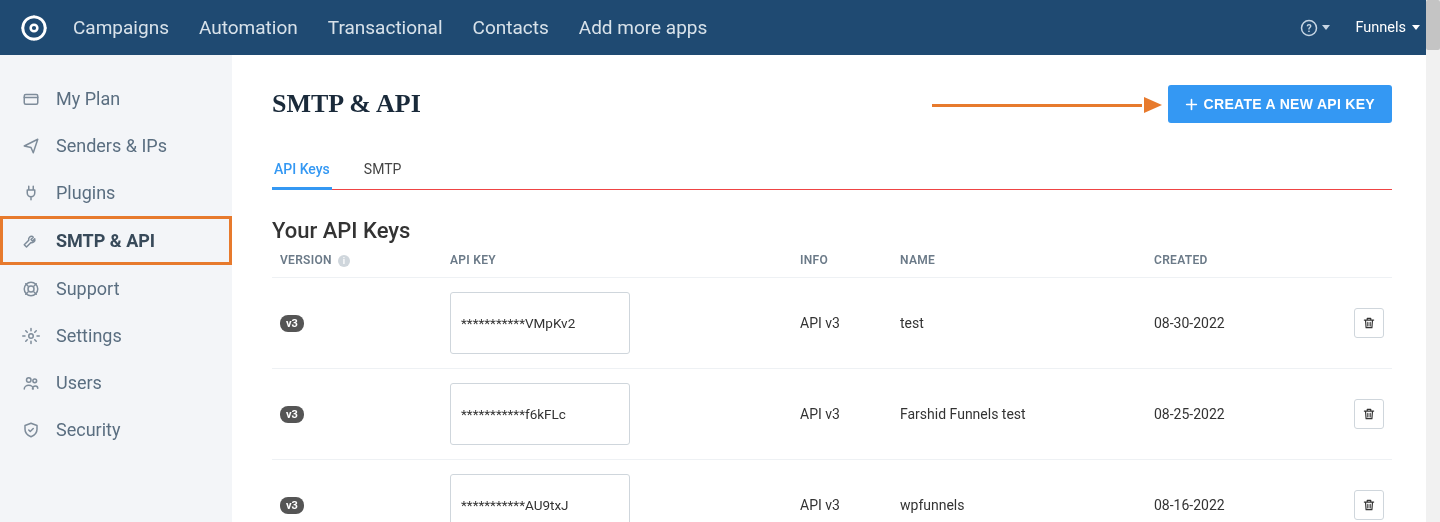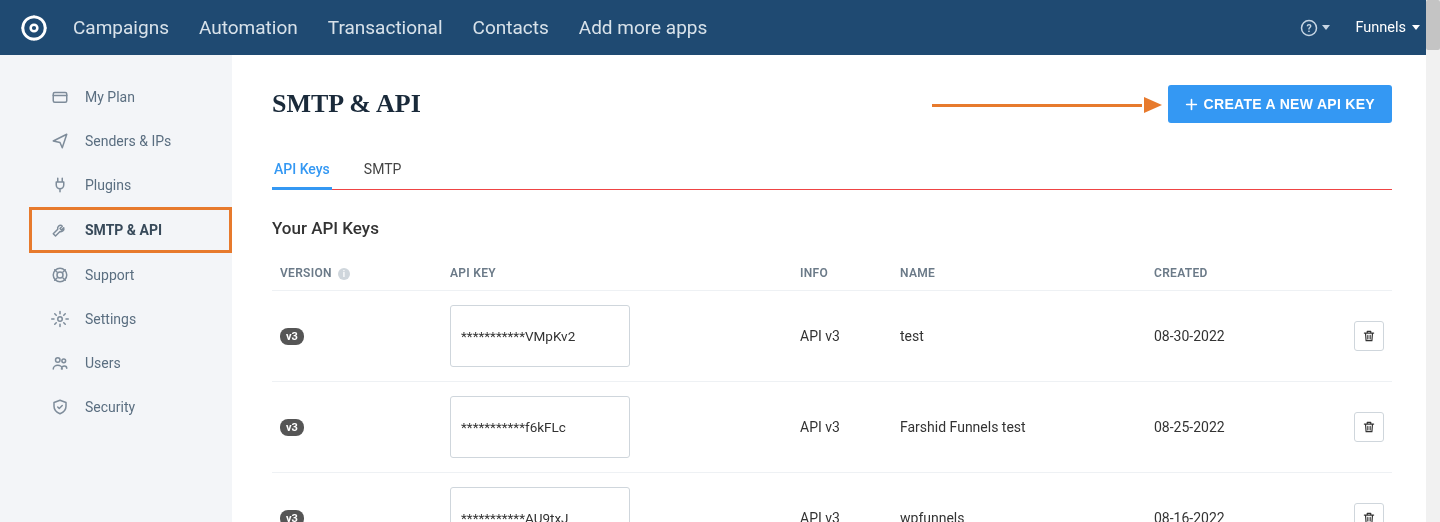--- a/index.html
+++ b/index.html
@@ -32,22 +32,21 @@
   background: #f3f5f8;
   padding: 20px 0 20px 0;
 }
 .sidebar-item {
   display: flex;
   align-items: center;
   gap: 16px;
   padding: 13px 22px;
   color: #5a6e80;
   cursor: pointer;
-  font-size: 14px;
-  margin-left: 29px;
+  font-size: 18px;
 }
 .sidebar-item.active {
   border: 3px solid #e77a2d;
   color: #384a5a;
   font-weight: 700;
   padding: 11px 19px;
   background: #f3f5f8;
 }
 .sidebar-item .s-icon { width: 18px; height: 18px; display: flex; align-items: center; justify-content: center; color: #7e8c9a; }
 .sidebar-item.active .s-icon { color: #7e8c9a; }
@@ -90,21 +89,21 @@
   width: 0; height: 0;
   border-top: 8px solid transparent;
   border-bottom: 8px solid transparent;
   border-left: 18px solid #e77a2d;
 }
 
 .tabs { border-bottom: 1px solid #ef4444; display: flex; gap: 30px; margin-bottom: 28px; }
 .tab { padding: 10px 2px; font-size: 14px; color: #444; cursor: pointer; border-bottom: 3px solid transparent; margin-bottom: -1px; }
 .tab.active { color: #3498f3; border-bottom-color: #3498f3; font-weight: 500; }
 
-.section-title { font-size: 17px; font-weight: 500; color: #333; margin-bottom: 18px; }
+.section-title { font-size: 22px; font-weight: 500; color: #333; }
 
 table.api-table { width: 100%; border-collapse: collapse; }
 .api-table thead th {
   text-align: left;
   font-size: 12px;
   font-weight: 600;
   color: #6b7a88;
   padding: 10px 8px;
   letter-spacing: 0.3px;
 }

